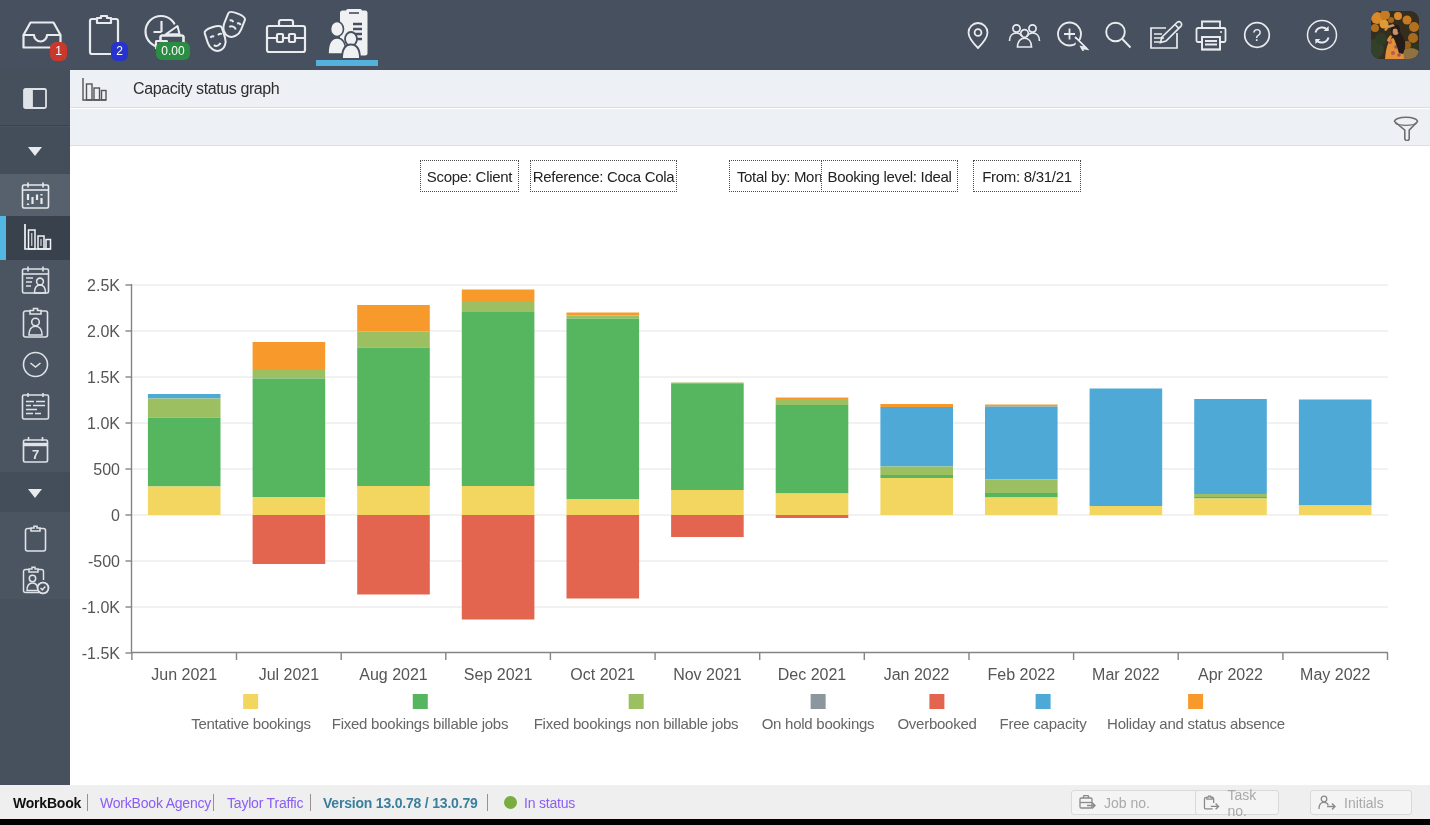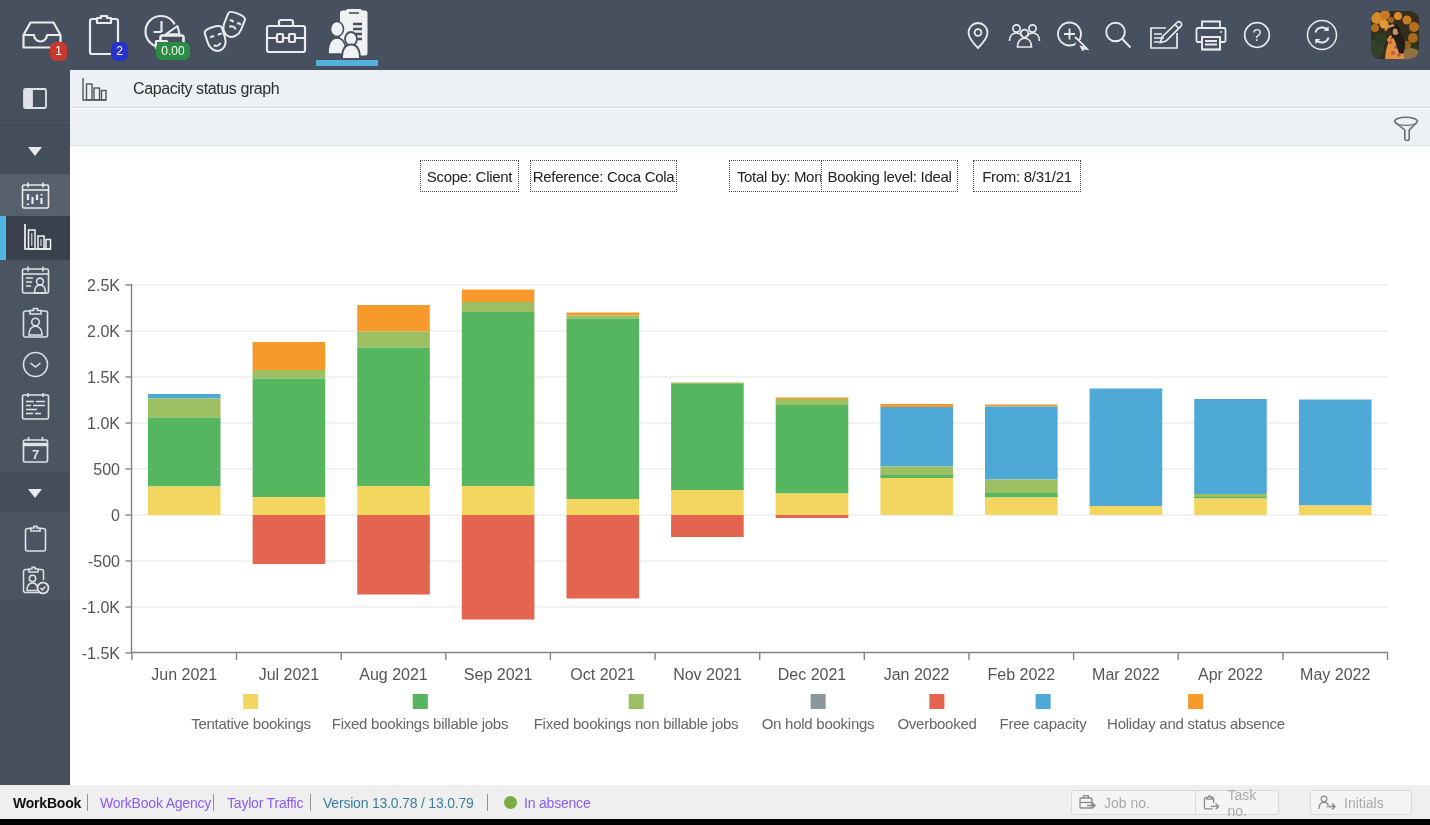--- a/index.html
+++ b/index.html
@@ -460,24 +460,24 @@
       <div class="ltxt">Holiday and status absence</div>
     </div>
 
   <div id="statusbar">
     <div class="sbtxt" style="left:13px; font-weight:bold; color:#111;">WorkBook</div>
     <div class="sb-sep" style="left:87px"></div>
     <div class="sbtxt" style="left:100px">WorkBook Agency</div>
     <div class="sb-sep" style="left:213px"></div>
     <div class="sbtxt" style="left:227px">Taylor Traffic</div>
     <div class="sb-sep" style="left:310px"></div>
-    <div class="sbtxt" style="left:323px; color:#3A7F9E;">Version 13.0.78 / 13.0.79</div>
+    <div class="sbtxt" style="left:323px; color:#3A7F9E;font-weight:bold;">Version 13.0.78 / 13.0.79</div>
     <div class="sb-sep" style="left:487px"></div>
     <div style="position:absolute; left:504px; top:11px; width:13px; height:13px; border-radius:50%; background:#79AC41;"></div>
-    <div class="sbtxt" style="left:524px">In absence</div>
+    <div class="sbtxt" style="left:524px">In status</div>
     <div class="sb-input" style="left:1071px;width:129px;">
       <svg width="18" height="15" viewBox="0 0 18 15" fill="none" stroke="#8a8a8a" stroke-width="1.3">
         <rect x="1" y="3" width="12" height="10" rx="1.2"></rect>
         <path d="M4.5,3 V1.5 a1,1 0 0 1 1,-1 h3 a1,1 0 0 1 1,1 V3"></path>
         <path d="M1,7.5 h12"></path>
         <path d="M8,10.5 h8 m-3,-3 l3,3 -3,3" stroke-width="1.4"></path>
       </svg>Job no.
     </div>
     <div class="sb-input" style="left:1195px;width:84px;">
       <svg width="18" height="16" viewBox="0 0 18 16" fill="none" stroke="#8a8a8a" stroke-width="1.3">

